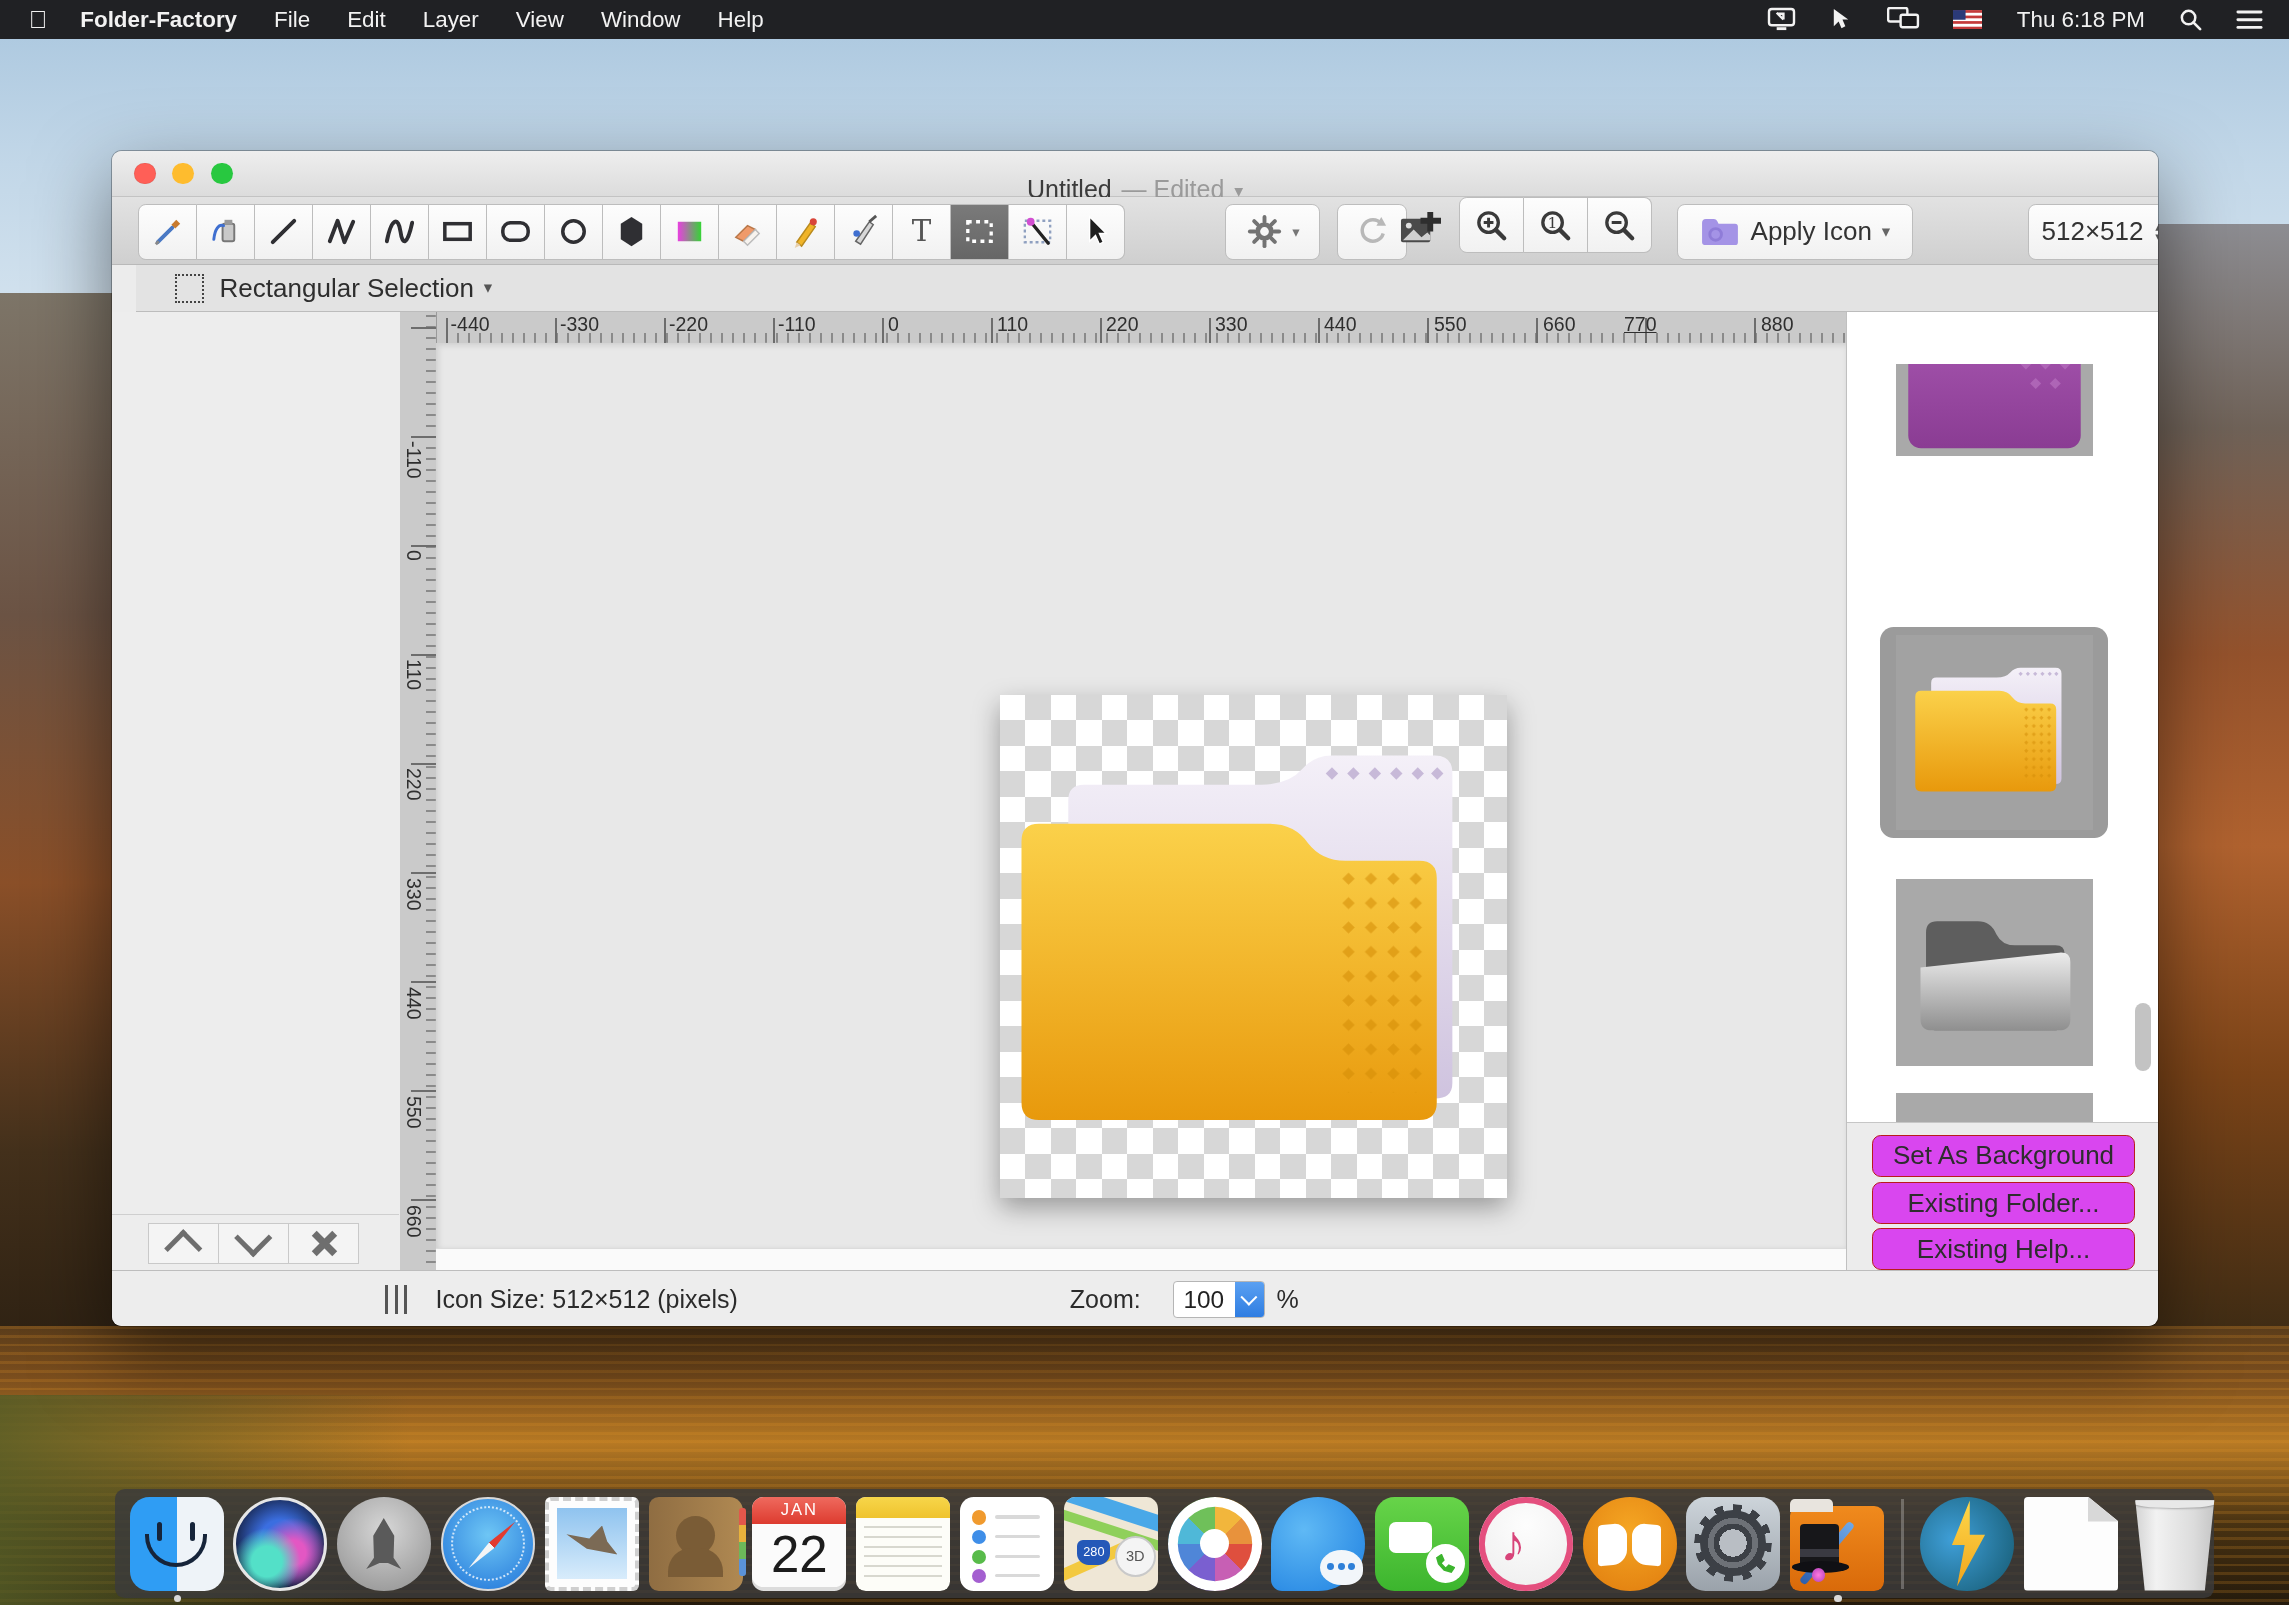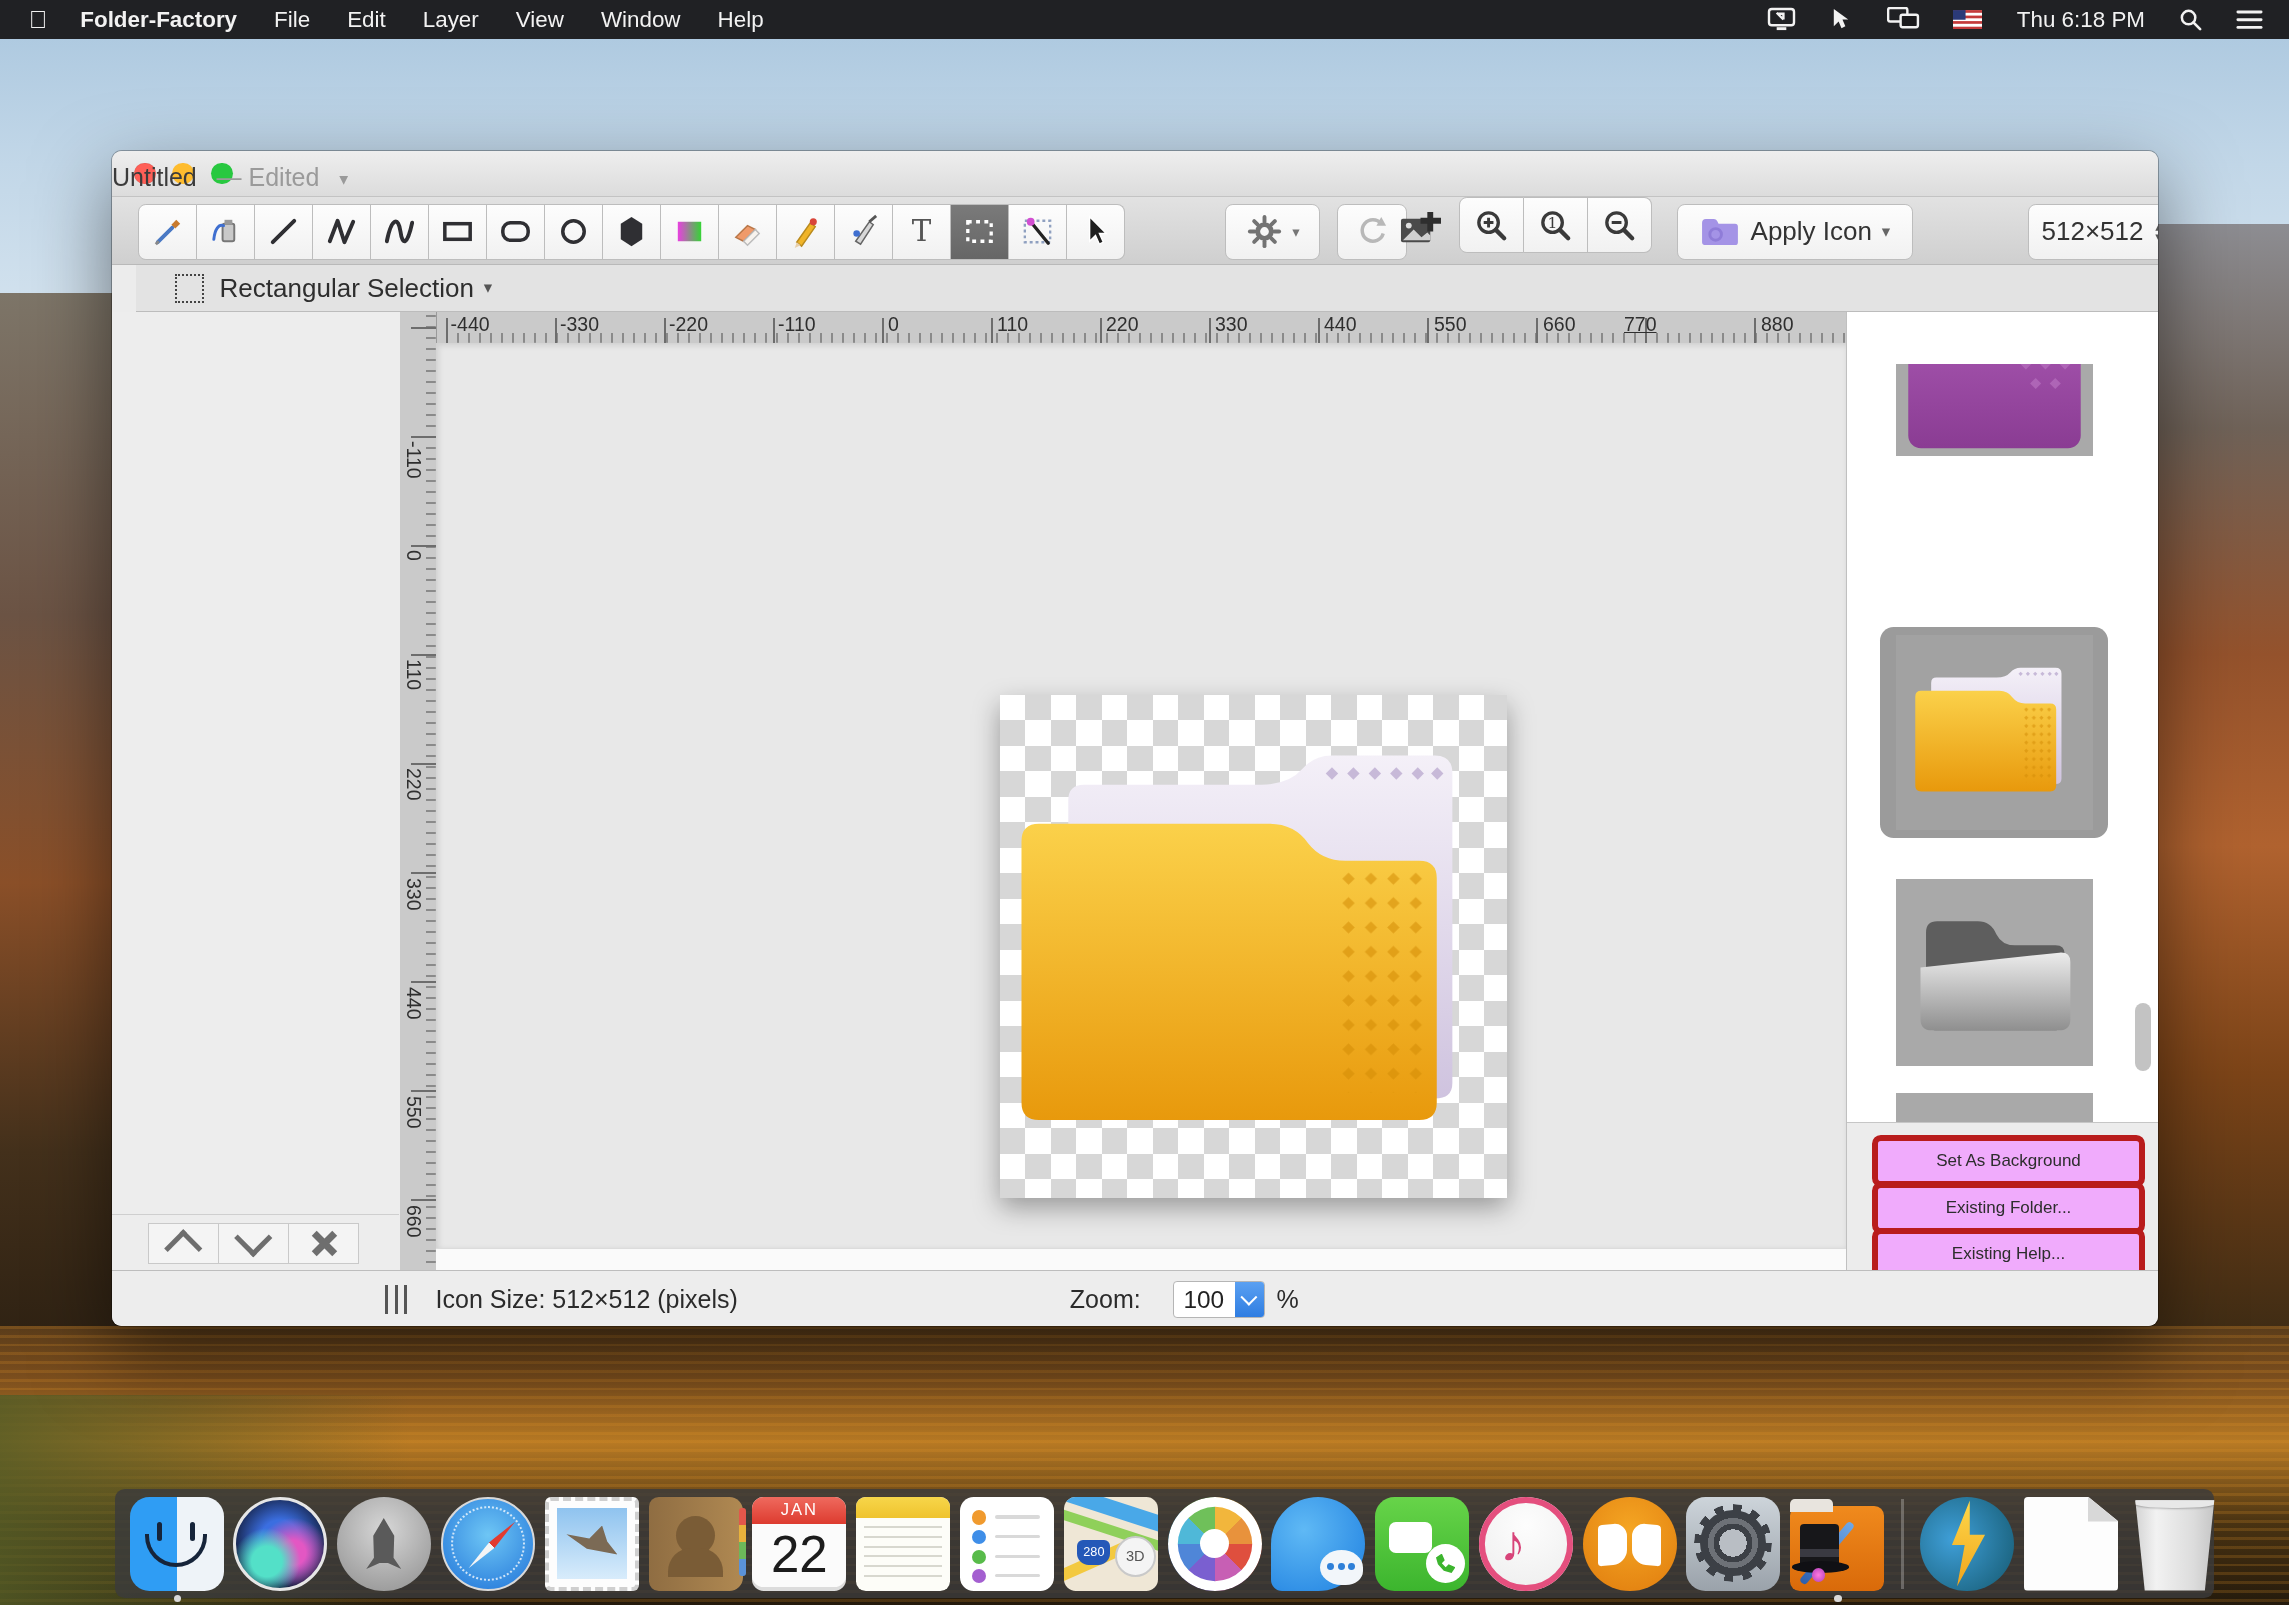--- a/index.html
+++ b/index.html
@@ -34,22 +34,22 @@
 
   
   .window{left:112px;top:151px;width:2046px;height:1175px;border-radius:9.8px;
     background:#ececec;box-shadow:0 29px 78px rgba(0,0,0,.5),0 0 0 1px rgba(0,0,0,.28);overflow:hidden;}
   .titlebar{left:0;top:0;width:2046px;height:45px;
     background:linear-gradient(180deg,#eeeeee,#dcdcdc);border-bottom:1px solid #c3c3c3;}
   .tl{top:11.7px;width:21.5px;height:21.5px;border-radius:50%;}
   .tl.red{left:22.4px;background:#ff5f57;box-shadow:inset 0 0 1px rgba(0,0,0,.3);}
   .tl.yellow{left:60px;background:#febc2e;}
   .tl.green{left:99px;background:#28c840;}
-  .wtitle{left:0;top:4px;width:2046px;height:45px;display:flex;align-items:center;justify-content:flex-start;
-    font-size:25px;color:#3b3b3b;gap:10px;}
+  .wtitle{left:0;top:16px;width:2046px;height:45px;display:flex;align-items:center;justify-content:center;
+    font-size:25px;color:#3b3b3b;}
   .wtitle .dim{color:#9a9a9a;margin-left:9.8px;}
   .wtitle .chev{color:#9a9a9a;font-size:17.6px;margin-left:9.8px;transform:translateY(2px);}
 
   
   .toolbar{left:0;top:46px;width:2046px;height:67px;
     background:linear-gradient(180deg,#e2e2e2,#cfcfcf);border-bottom:1px solid #b9b9b9;}
   .segrow{left:26px;top:6.8px;display:flex;}
   .seg{width:57px;height:54px;background:linear-gradient(180deg,#fdfdfd,#f1f1f1);
     border:1px solid #bdbdbd;border-left:none;display:flex;align-items:center;justify-content:center;}
   .seg:first-child{border-left:1px solid #bdbdbd;border-radius:7.8px 0 0 7.8px;}
@@ -113,22 +113,22 @@
   
   .rightpanel{left:1734px;top:161px;width:312px;height:958px;background:#fff;border-left:1px solid #c0c0c0;}
   .rp-header{left:0;top:0;width:312px;height:51px;background:#e2e2e2;border-bottom:1px solid #b6b6b6;
     display:flex;align-items:center;justify-content:center;font-size:28px;color:#222;}
   .rp-list{left:0;top:52px;width:312px;height:758px;background:#fff;overflow:hidden;}
   .thumbsq{left:49px;width:197px;background:#a9a9a9;}
   .sel-wrap{left:33px;top:263px;width:228px;height:211px;background:#9b9b9b;border-radius:13.7px;}
   .rp-scroll{left:280px;top:52px;width:32px;height:758px;background:#fff;}
   .rp-thumb{left:7.8px;top:639px;width:16.6px;height:68px;border-radius:8.8px;background:#c3c3c3;}
   .rp-btnarea{left:0;top:810px;width:312px;height:147px;background:#ececec;border-top:1px solid #c6c6c6;}
-  .rp-btn{left:25px;width:261px;height:40px;background:#f0abfc;border:6px solid #b91c1c;border-radius:8.8px;
-    display:flex;align-items:center;justify-content:center;font-size:17px;color:#2d2d2d;}
+  .rp-btn{left:25px;width:261px;height:40px;background:#d946ef;border:1px solid #b91c1c;border-radius:8.8px;
+    display:flex;align-items:center;justify-content:center;font-size:26px;color:#2d2d2d;}
 
   
   .statusbar{left:0;top:1119px;width:2046px;height:57px;background:#ededed;border-top:1px solid #bdbdbd;
     display:flex;align-items:center;font-size:25px;color:#2b2b2b;}
   .grip{display:flex;margin-left:273px;}
   .grip i{width:2.9px;height:29px;background:#555;margin-right:6.8px;}
   .st-icon-size{margin-left:21.5px;}
   .st-zoom-label{margin-left:332px;}
   .zoomcombo{margin-left:32px;width:90px;height:35px;border:1px solid #b5b5b5;border-radius:3.9px;background:#fff;
     display:flex;align-items:center;overflow:hidden;}

